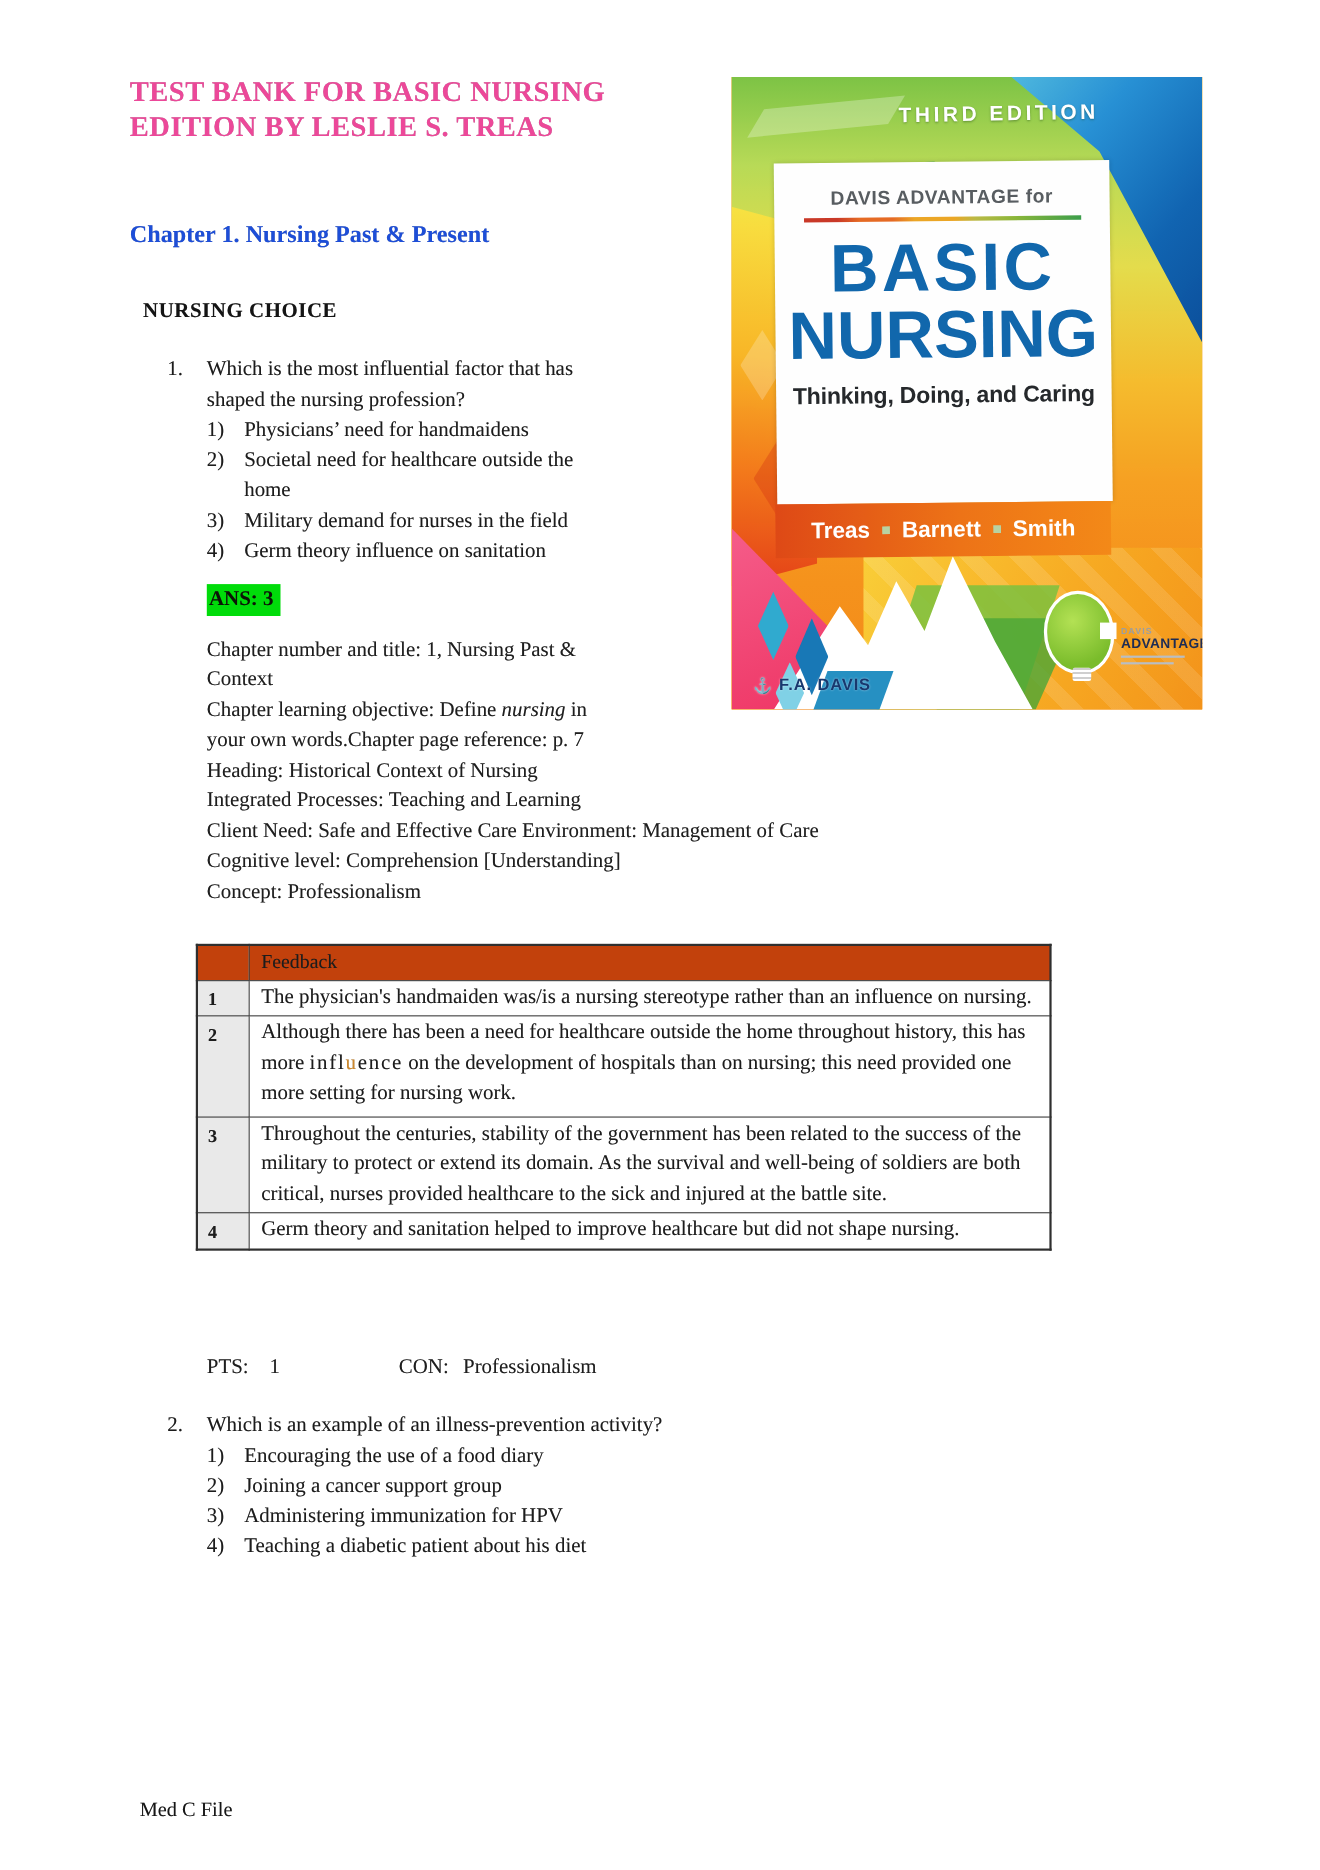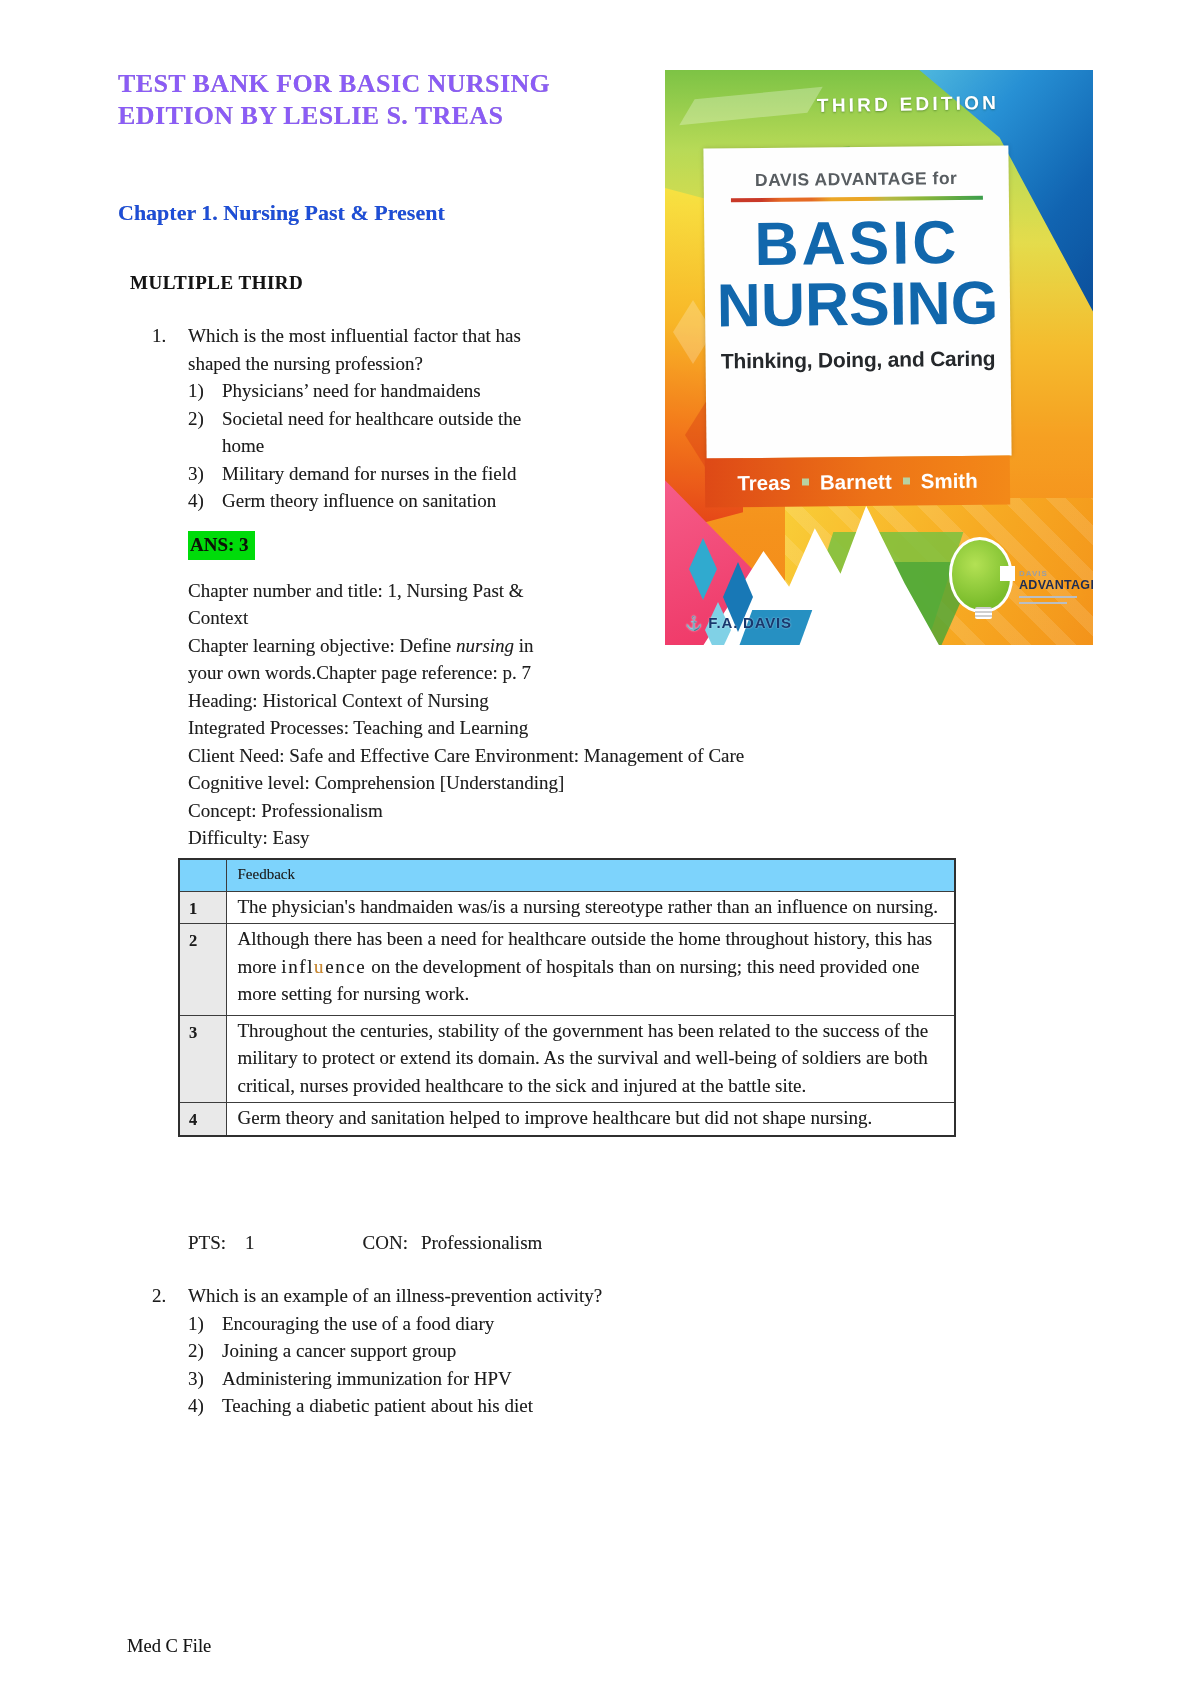--- a/index.html
+++ b/index.html
@@ -3,21 +3,21 @@
 <meta charset="utf-8">
 <style>
   * { margin:0; padding:0; box-sizing:border-box; }
   html,body { width:1200px; height:1700px; overflow:hidden; background:#ffffff; }
   body { position:relative; font-family:"Liberation Serif", serif; color:#1e1e1e; }
   .abs { position:absolute; }
 
   
   .doc { text-shadow:0 0 0.6px rgba(40,40,40,0.38); }
   .doc-title { left:118px; top:68px; width:480px; font-size:26px; font-weight:bold;
-               color:#8b5cf6; line-height:32px; letter-spacing:0.4px; }
+               color:#ec4899; line-height:32px; letter-spacing:0.4px; }
   .chapter-heading { left:118px; top:200px; font-size:22px; font-weight:bold; color:#1d4ed8; }
   .section-label { left:130px; top:272px; font-size:19px; font-weight:bold; letter-spacing:0.5px; color:#141414; }
 
   .q-block { font-size:19px; line-height:27.5px; color:#1c1c1c; }
   .q1 { left:152px; top:322px; width:470px; }
   .q2 { left:152px; top:1282px; width:560px; }
   .q-row { display:flex; }
   .q-num { width:36px; flex:0 0 36px; }
   .q-text { flex:1; }
   .opts { margin-left:36px; }
@@ -30,21 +30,21 @@
               padding:0 6px 1px 2px; margin-bottom:17px; }
   .meta-line { white-space:nowrap; }
   .ital { font-style:italic; }
 
   
   .fb-table { left:178px; top:858px; }
   table { border-collapse:collapse; width:778px; font-size:19px; line-height:27.5px;
           color:#1c1c1c; text-shadow:0 0 0.6px rgba(40,40,40,0.38); }
   th, td { border:1.6px solid #3c3c3c; vertical-align:top; }
   table { border:2px solid #2f2f2f; }
-  th { background:#7dd3fc; font-weight:normal; text-align:left; font-size:15px;
+  th { background:#c2410c; font-weight:normal; text-align:left; font-size:18px;
        padding:1px 8px 2px 11px; height:29px; }
   th.corner { width:47px; }
   td.rownum { width:47px; background:#e9e9e9; font-weight:bold; font-size:16.5px;
               padding:3px 0 0 9px; font-family:"Liberation Serif", serif; }
   td.fbcell { padding:1px 14px 3px 11px; background:#ffffff; }
   td.pad-extra { padding-bottom:7px; }
   .ls { letter-spacing:1.6px; }
   .orange-u { color:#cf8a2e; letter-spacing:1.6px; }
 
   .pts-line { left:188px; top:1232px; font-size:19px; }
@@ -143,21 +143,21 @@
 </style>
 </head>
 <body>
 
 <div class="abs doc doc-title">
   <div>TEST BANK FOR BASIC NURSING</div>
   <div>EDITION BY LESLIE S. TREAS</div>
 </div>
 
 <div class="abs doc chapter-heading">Chapter 1. Nursing Past &amp; Present</div>
-<div class="abs doc section-label">MULTIPLE THIRD</div>
+<div class="abs doc section-label">NURSING CHOICE</div>
 
 <div class="abs doc q-block q1">
   <div class="q-row">
     <span class="q-num">1.</span>
     <div class="q-text">
       <div>Which is the most influential factor that has</div>
       <div>shaped the nursing profession?</div>
     </div>
   </div>
   <div class="opts">
@@ -189,21 +189,20 @@
   </div>
   <div class="meta-line">Chapter number and title: 1, Nursing Past &amp;</div>
   <div class="meta-line">Context</div>
   <div class="meta-line"><span>Chapter learning objective: Define </span><span class="ital">nursing</span><span> in</span></div>
   <div class="meta-line">your own words.Chapter page reference: p. 7</div>
   <div class="meta-line">Heading: Historical Context of Nursing</div>
   <div class="meta-line">Integrated Processes: Teaching and Learning</div>
   <div class="meta-line">Client Need: Safe and Effective Care Environment: Management of Care</div>
   <div class="meta-line">Cognitive level: Comprehension [Understanding]</div>
   <div class="meta-line">Concept: Professionalism</div>
-  <div class="meta-line">Difficulty: Easy</div>
 </div>
 
 <div class="abs fb-table">
   <table>
     <tbody>
         <tr>
       <th class="corner"></th>
       <th>Feedback</th>
     </tr>
     <tr>

